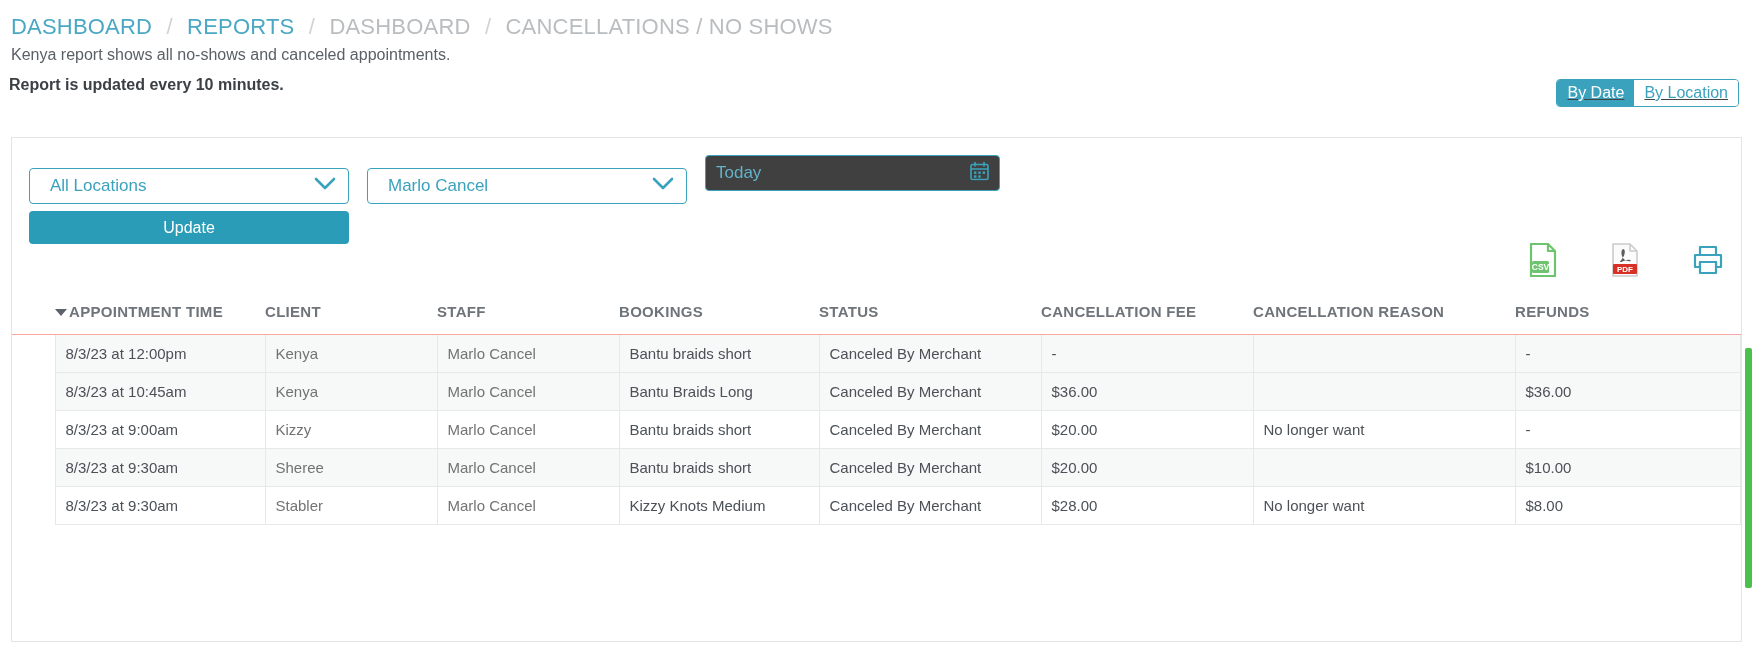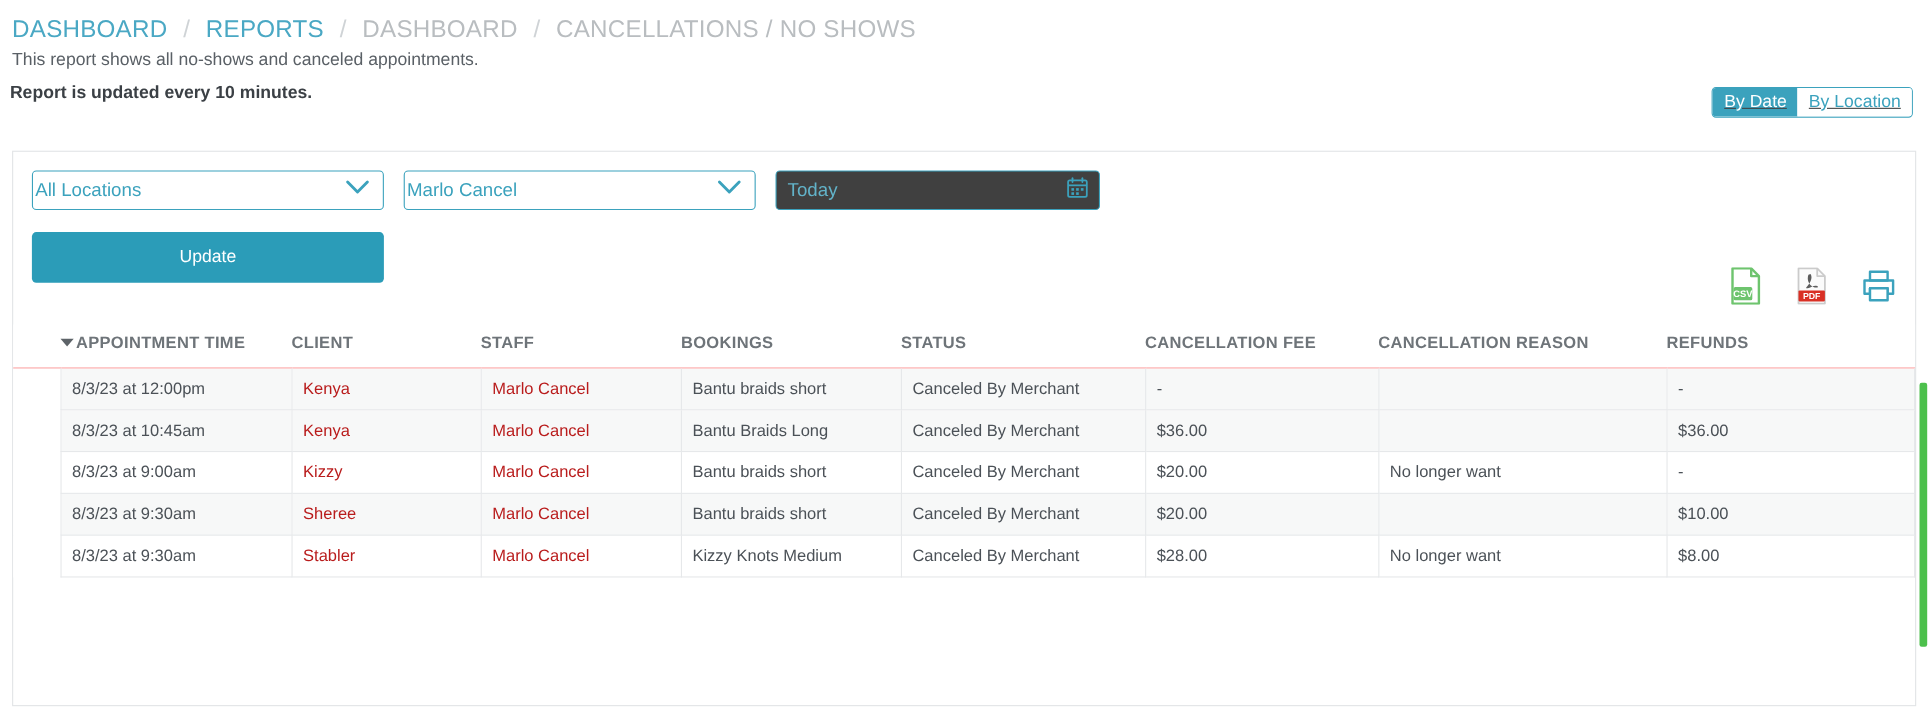--- a/index.html
+++ b/index.html
@@ -86,24 +86,25 @@
     left: 17px; top: 17px;
     display: flex;
     gap: 18px;
   }
   .select-box {
     width: 320px; height: 36px;
     border: 1px solid #3ba2bd;
     border-radius: 4px;
     display: flex;
     align-items: center;
-    padding: 0 2px;
+    padding: 0 20px;
     position: relative;
     background: #fff;
     cursor: pointer;
+    margin-top: 13px;
   }
   .select-box .val {
     font-size: 17px;
     color: #3ba2bd;
   }
   .chev {
     position: absolute;
     right: 12px; top: 50%;
     transform: translateY(-50%);
   }
@@ -121,37 +122,37 @@
   .date-box .val { font-size: 17px; color: #62b3c9; }
   .cal-icon {
     position: absolute;
     right: 10px; top: 50%;
     transform: translateY(-50%);
   }
 
   .update-btn {
     position: absolute;
     left: 17px; top: 73px;
-    width: 320px; height: 46px;
+    width: 320px; height: 33px;
     background: #2b9cb8;
     color: #fff;
     border: none;
     border-radius: 4px;
     font-size: 16px;
     cursor: pointer;
     font-family: "Liberation Sans", sans-serif;
   }
 
   
   .export-row {
     position: absolute;
     right: 17px; top: 105px;
     display: flex;
     align-items: center;
-    gap: 30px;
+    gap: 52px;
   }
   .exp-icon { cursor: pointer; display: block; }
 
   
   .tbl-wrap {
     position: absolute;
     left: 0; top: 157px;
     right: 0;
   }
   table.report {
@@ -183,21 +184,21 @@
   }
   table.report tbody tr.odd td { background: #f7f8f8; }
   table.report tbody tr.even td { background: #ffffff; }
   table.report tbody tr.total-row td {
     background: #eceded;
     border-color: #dcdedf;
     font-size: 15px;
     padding-top: 14px; padding-bottom: 14px;
   }
   td.link a, .cell-link {
-    color: #b91c1c;
+    color: #737373;
     text-decoration: none;
     cursor: pointer;
   }
   .money-refund { color: #e8462d; }
   .spacer-cell { border: none !important; background: #fff !important; }
 
   .sort-caret {
     display: inline-block;
     width: 0; height: 0;
     border-left: 6px solid transparent;
@@ -240,21 +241,21 @@
 <div class="breadcrumb">
   <span class="bc-item">DASHBOARD</span>
   <span class="bc-sep">/</span>
   <span class="bc-item">REPORTS</span>
   <span class="bc-sep">/</span>
   <span class="bc-item muted">DASHBOARD</span>
   <span class="bc-sep">/</span>
   <span class="bc-item muted">CANCELLATIONS / NO SHOWS</span>
 </div>
 
-<div class="subtitle">This report shows all no-shows and canceled appointments.</div>
+<div class="subtitle">Kenya report shows all no-shows and canceled appointments.</div>
 <div class="updated-note">Report is updated every 10 minutes.</div>
 
 <div class="toggle-group">
   <button class="toggle-btn active">By Date</button>
   <button class="toggle-btn">By Location</button>
 </div>
 
 <div class="panel">
 
   <div class="filters">

